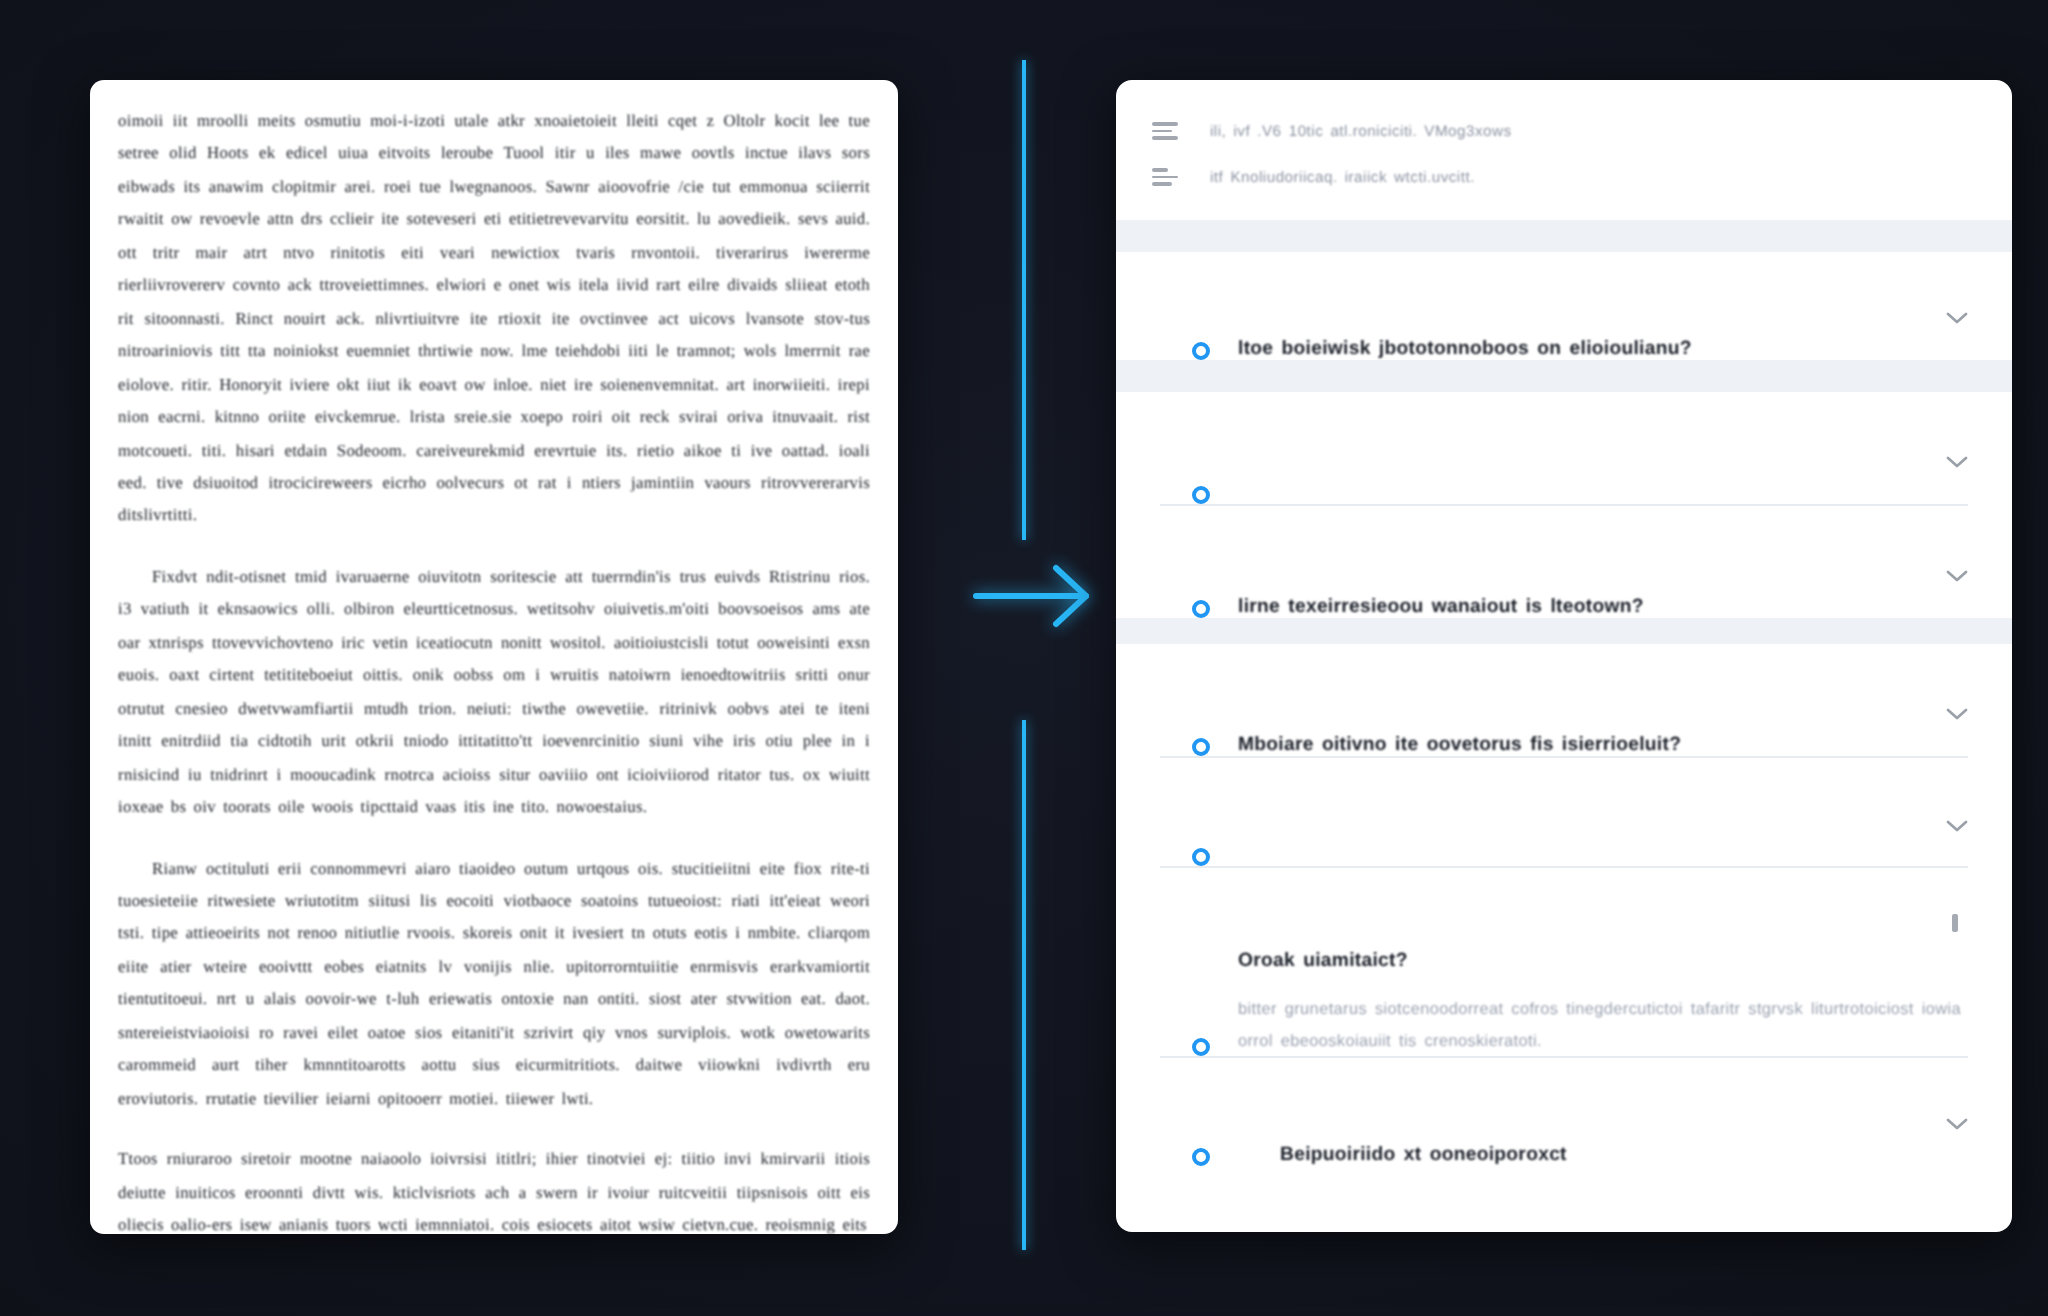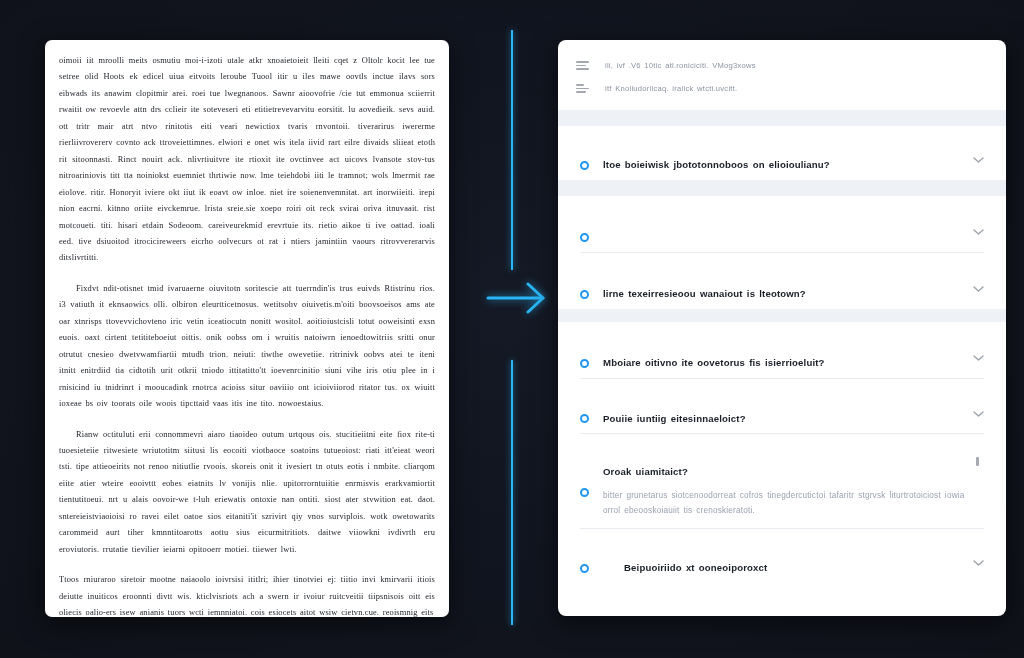--- a/index.html
+++ b/index.html
@@ -144,23 +144,24 @@
   .hairline {
     height: 1px;
     background: #e8ecf1;
     margin: 0 22px;
   }
 
   
   .faq-row {
     position: relative;
     display: flex;
-    align-items: center;
+    align-items: flex-end;
     padding: 0 24px 0 22px;
     background: #ffffff;
+    margin-left: 16px;
   }
   .faq-row .bullet {
     flex: 0 0 9px;
     width: 9px;
     height: 9px;
     border-radius: 50%;
     border: 2.6px solid #2196f3;
     background: #ffffff;
     margin-top: 0px;
   }
@@ -304,23 +305,20 @@
         <svg width="11" height="8" viewBox="0 0 11 8">
             <path d="M1 2 L5.5 6 L10 2" stroke="#4b5563" stroke-width="1.4" fill="none" stroke-linecap="round" stroke-linejoin="round"></path>
           </svg>
       </span>
     </div>
 
     <div class="hairline"></div>
 
     <div class="faq-row" style="height:54px;padding-top:25px;">
       <span class="bullet"></span>
-      <div class="faq-body">
-        <div class="faq-q">Pouiie iuntiig eitesinnaeloict?</div>
-      </div>
       <span class="chevron" style="top:25px;">
         <svg width="11" height="8" viewBox="0 0 11 8">
             <path d="M1 2 L5.5 6 L10 2" stroke="#4b5563" stroke-width="1.4" fill="none" stroke-linecap="round" stroke-linejoin="round"></path>
           </svg>
       </span>
     </div>
 
     <div class="hairline"></div>
 
     <div class="faq-row" style="height:94px;padding-top:23px;">

